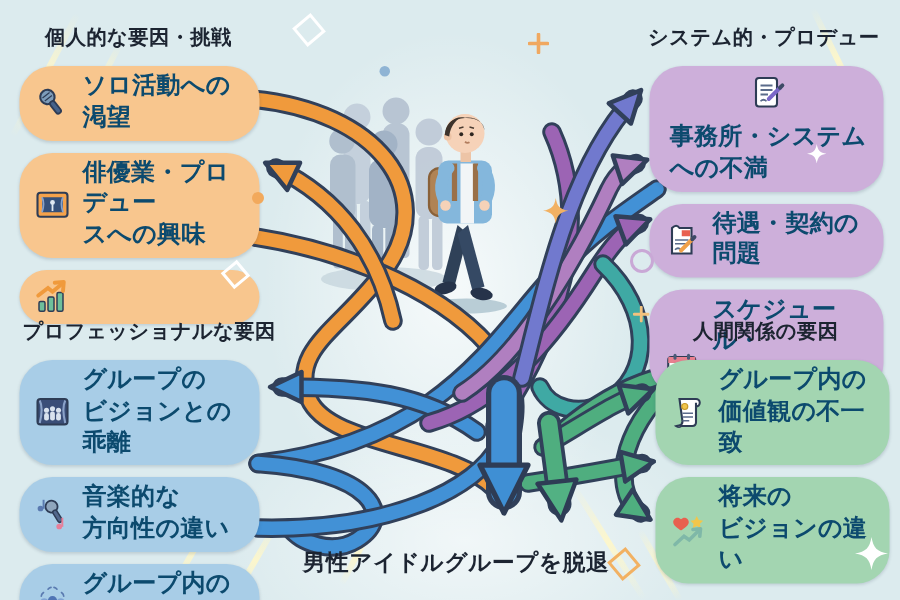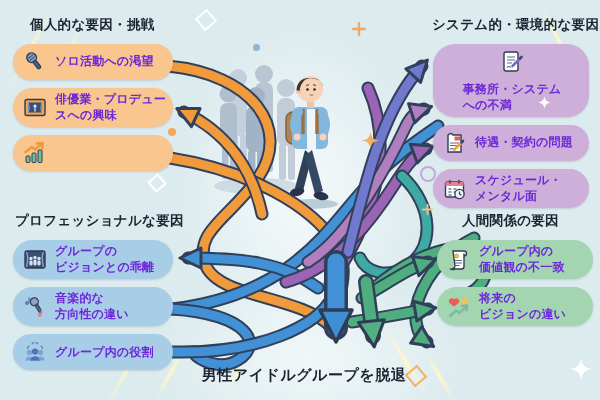--- a/index.html
+++ b/index.html
@@ -16,21 +16,21 @@
   .c-orange{stroke:#f09a3c}.c-blue{stroke:#4291d6}.c-indigo{stroke:#7179ce}
   .c-mauve{stroke:#b07fc0}.c-purple{stroke:#9c64b4}.c-green{stroke:#4fae7f}.c-teal{stroke:#3fa9a4}
   .quad{position:absolute;width:170px;}
   .q-tl{left:10px;top:10px}.q-tr{left:428px;top:10px}.q-bl{left:10px;top:206px}.q-br{left:432px;top:206px}
   .qtitle{font-size:13.5px;font-weight:bold;color:#1c2431;margin:6px 0 10px 0;letter-spacing:.3px;white-space:nowrap;}
   .q-tl .qtitle{margin-left:20px}.q-tr .qtitle{margin-left:4px}.q-bl .qtitle{margin-left:5px}.q-br .qtitle{margin-left:30px}
   .pill{display:flex;align-items:center;gap:6px;width:160px;min-height:36px;margin:0 0 8px 3px;
         border-radius:22px;padding:4px 6px 4px 8px;box-sizing:border-box;box-shadow:0 1px 2px rgba(60,80,100,.18);}
   .q-tr .pill,.q-br .pill{margin-left:5px;width:156px;}
   .ic{flex:0 0 28px;width:28px;height:28px;display:flex;align-items:center;justify-content:center;}
-  .lbl{font-size:12px;font-weight:bold;color:#6d28d9;line-height:1.3;white-space:pre-line;letter-spacing:.2px;}
+  .lbl{font-size:16px;font-weight:bold;color:#0c4a6e;line-height:1.3;white-space:pre-line;letter-spacing:.2px;}
   .outcome{position:absolute;left:192px;top:366px;width:224px;text-align:center;
            font-size:15px;font-weight:bold;color:#1c2431;letter-spacing:.5px;}
   .ray{position:absolute;width:4px;border-radius:3px;pointer-events:none;
        background:linear-gradient(rgba(255,248,205,0),rgba(255,247,200,.9),rgba(255,248,205,0));}
   .deco{position:absolute;pointer-events:none;}
   .diamond{border:2px solid #fff;transform:rotate(50deg);}
   .diamond.o{border-color:#f2b162;}
   .circ{border:2.5px solid #c9a8d6;border-radius:50%;}
   .dot{border-radius:50%;}
 </style>
@@ -217,21 +217,21 @@
             <rect x="10" y="13" width="4" height="9.5" rx="1" fill="#6fbf9b" stroke="#2e3c55" stroke-width="1"></rect>
             <rect x="16" y="10" width="4" height="12.5" rx="1" fill="#6fbf9b" stroke="#2e3c55" stroke-width="1"></rect>
             <path d="M3.5,12 L10,7 L13,9.5 L19,4.5" stroke="#f09a3c" stroke-width="2.6" fill="none" stroke-linecap="round"></path>
             <path d="M14.5,3.5 L20.5,3 L20,9" stroke="#f09a3c" stroke-width="2.6" fill="none" stroke-linecap="round" stroke-linejoin="round"></path>
           </svg>
         </span>
     </div>
   </div>
 
   <div class="quad q-tr">
-    <h2 class="qtitle">システム的・環境的な要因</h2>
+    <h2 class="qtitle">システム的・プロデュー</h2>
     <div class="pill" style="background: rgb(205, 175, 218); flex-direction: column;">
       <span class="ic">
           <svg width="26" height="26" viewBox="0 0 26 26">
             <rect x="5" y="3" width="14" height="19" rx="2" fill="#fff" stroke="#2e3c55" stroke-width="1.4"></rect>
             <path d="M8,8 h8 M8,11 h8 M8,14 h5" stroke="#5a6b8a" stroke-width="1.2"></path>
             <path d="M8,18.5 q2,-2 4,0" stroke="#5a6b8a" stroke-width="1.1" fill="none"></path>
             <path d="M13.5,17 L21,9.5" stroke="#7b68c8" stroke-width="2.6" stroke-linecap="round"></path>
             <path d="M21,9.5 l1.6,-1.6" stroke="#3d4a66" stroke-width="2.6" stroke-linecap="round"></path>
           </svg>
         </span>

